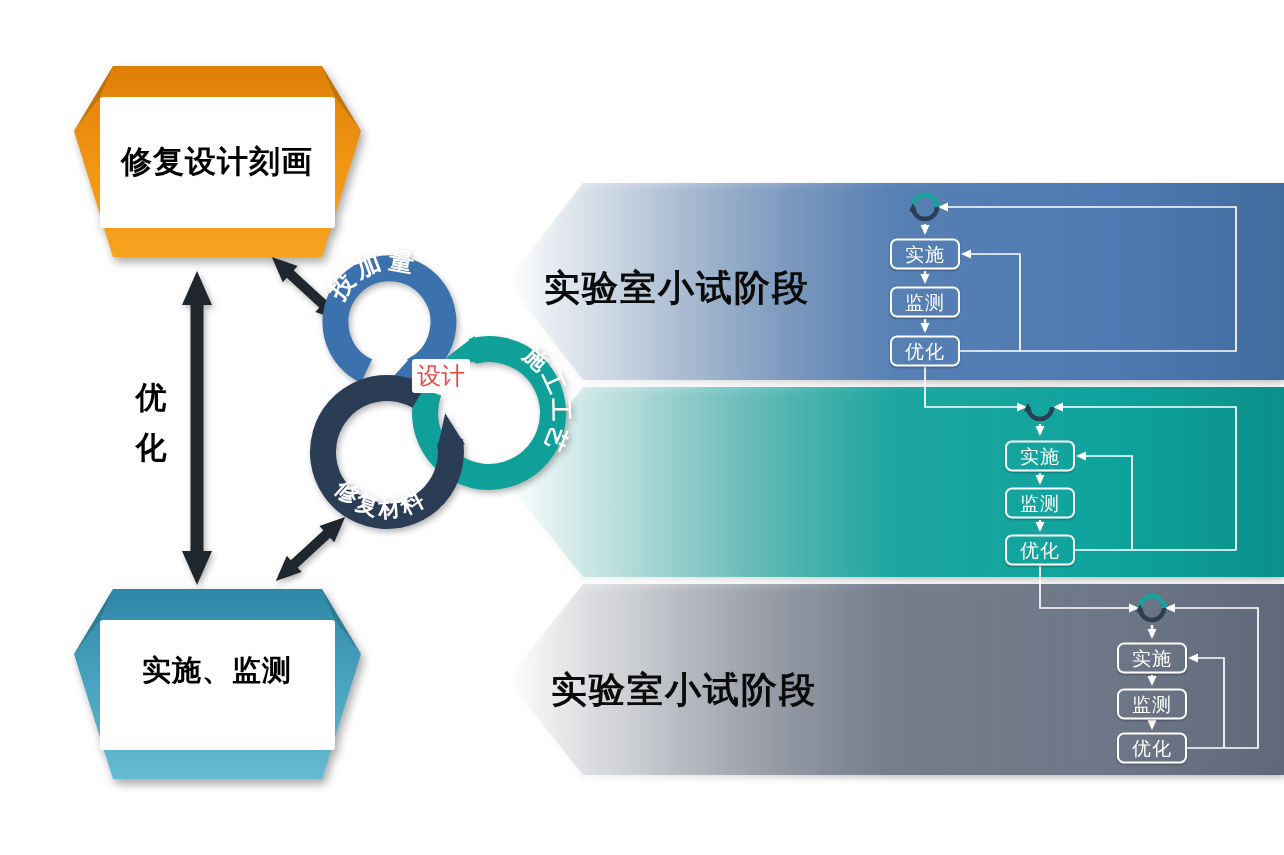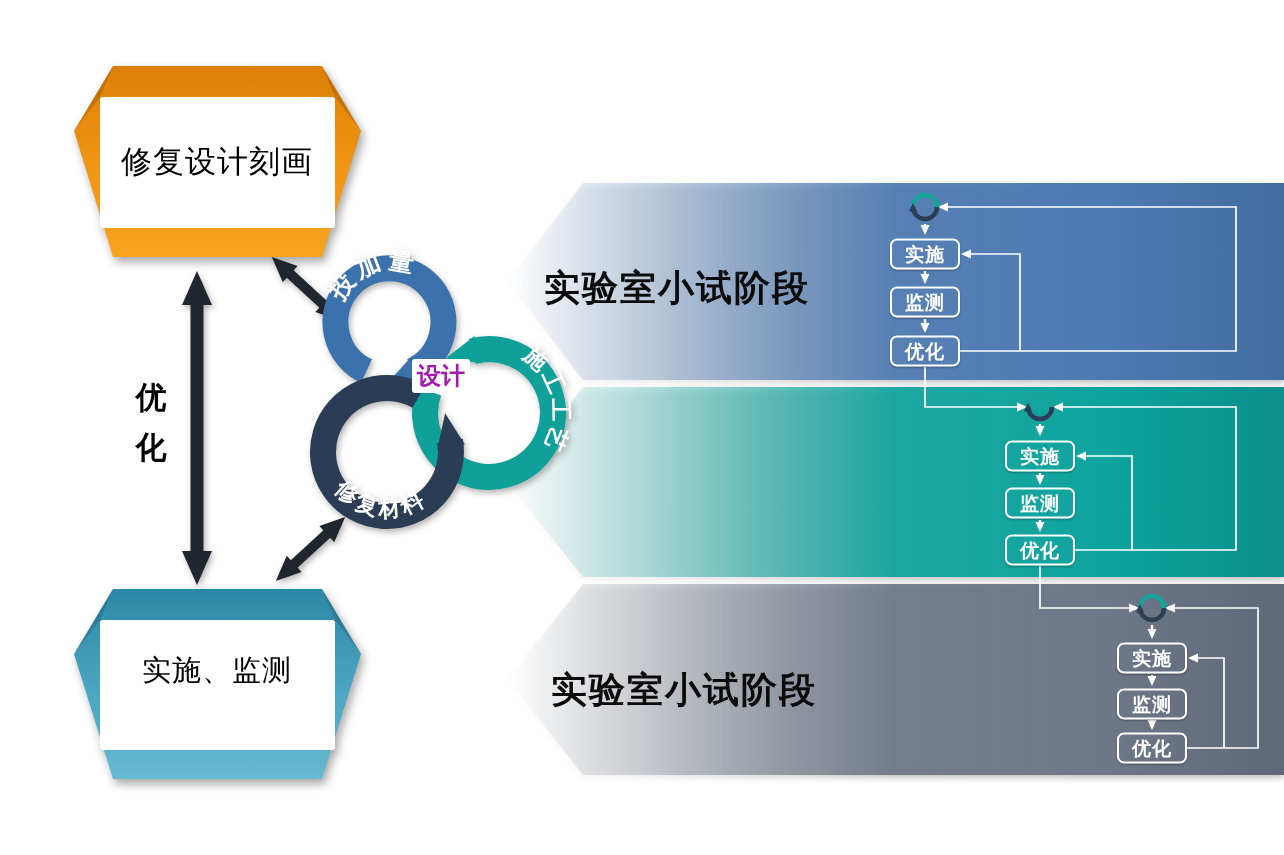--- a/index.html
+++ b/index.html
@@ -1,26 +1,26 @@
 <!DOCTYPE html>
 <html><head>
 <meta charset="utf-8">
 <style>
   * { margin:0; padding:0; box-sizing:border-box; }
   html,body { background:#ffffff; font-family:"DejaVu Sans","Liberation Sans",sans-serif; }
   .canvas { position:relative; width:1284px; height:855px; background:#ffffff; overflow:hidden; }
   .canvas > svg { position:absolute; left:0; top:0; }
   .ov { position:absolute; left:0; top:0; width:1284px; height:855px; pointer-events:none; }
   .abs { position:absolute; transform:translate(-50%,-50%); }
-  .banner-label { font-weight:normal; color:#000; font-size:31px; letter-spacing:1px; text-align:center; white-space:nowrap; }
+  .banner-label { font-weight:bold; color:#000; font-size:31px; letter-spacing:1px; text-align:center; white-space:nowrap; }
   .stage-label { font-weight:bold; font-size:36px; letter-spacing:2px; color:#0b0b0b; white-space:nowrap; }
-  .design-label { background:#ffffff; font-size:24px; font-weight:bold; color:#a21caf; padding:1px 5px; border-radius:3px; white-space:nowrap; }
+  .design-label { background:#ffffff; font-size:24px; font-weight:normal; color:#ef4444; padding:1px 5px; border-radius:3px; white-space:nowrap; }
   .opt { display:flex; flex-direction:column; gap:8px; font-size:31px; font-weight:bold; color:#000; text-align:center; }
   .step { position:absolute; transform:translate(-50%,-50%); width:70px; height:31px;
-          border:2px solid #ffffff; border-radius:7px; color:#ffffff; font-size:19px; font-weight:bold;
+          border:2px solid #ffffff; border-radius:7px; color:#ffffff; font-size:19px; font-weight:normal;
           display:flex; align-items:center; justify-content:center; letter-spacing:1px;
           box-shadow:0 1px 2px rgba(0,0,0,0.25); white-space:nowrap; }
   .ringText { fill:#ffffff; font-weight:bold; font-family:"DejaVu Sans","Liberation Sans",sans-serif; }
 </style>
 </head>
 <body>
 
 <div class="canvas">
 
   <svg width="1284" height="855" viewBox="0 0 1284 855">

